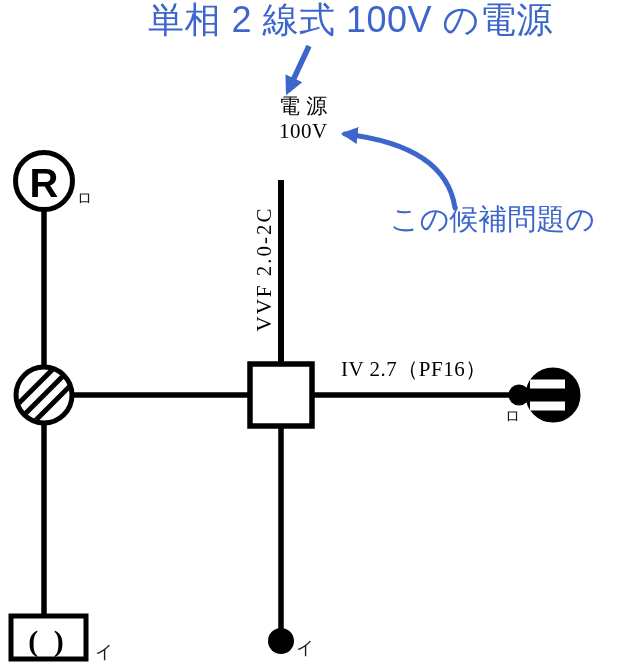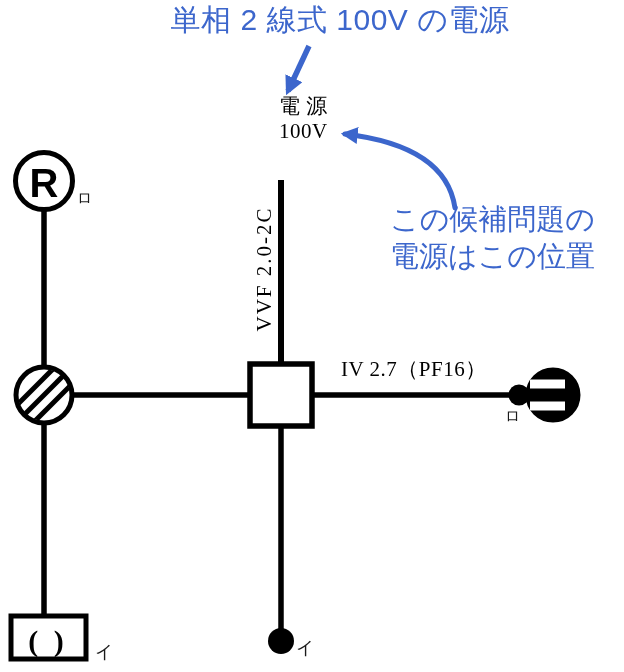--- a/index.html
+++ b/index.html
@@ -11,21 +11,21 @@
     font-family:"Liberation Serif","DejaVu Serif",serif;
     color:#000;
   }
   .abs{position:absolute;}
   .blue-sans{
     font-family:"Liberation Sans","DejaVu Sans",sans-serif;
     color:#3c66cc;
   }
   #heading{
     left:148px;top:2px;width:384px;
-    font-size:30px;line-height:36px;
+    font-size:36px;line-height:36px;
     text-align:center;letter-spacing:0.5px;
     white-space:nowrap;
   }
   #note{
     left:390px;top:201px;width:234px;
     font-size:29px;line-height:37px;
     white-space:nowrap;
   }
   #source-block{
     left:247px;top:94px;width:120px;
@@ -96,21 +96,20 @@
     <circle cx="281" cy="641" r="13" fill="#000"></circle>
 
     <path d="M309,46 L288,91" fill="none" stroke="#3c66cc" stroke-width="5.5" marker-end="url(#ah)"></path>
     <path d="M455,208 Q446,146 345,134" fill="none" stroke="#3c66cc" stroke-width="5" stroke-linecap="round" marker-end="url(#ah)"></path>
   </svg>
 
   <div id="heading" class="abs blue-sans">単相 2 線式 100V の電源</div>
 
   <div id="note" class="abs blue-sans">
     <div>この候補問題の</div>
-    <div>電源はこの位置</div>
   </div>
 
   <div id="source-block" class="abs">
     <div>電 源</div>
     <div>100V</div>
   </div>
 
   <div id="vvf-label" class="abs">VVF 2.0-2C</div>
   <div id="iv-label" class="abs">IV 2.7（PF16）</div>
 

